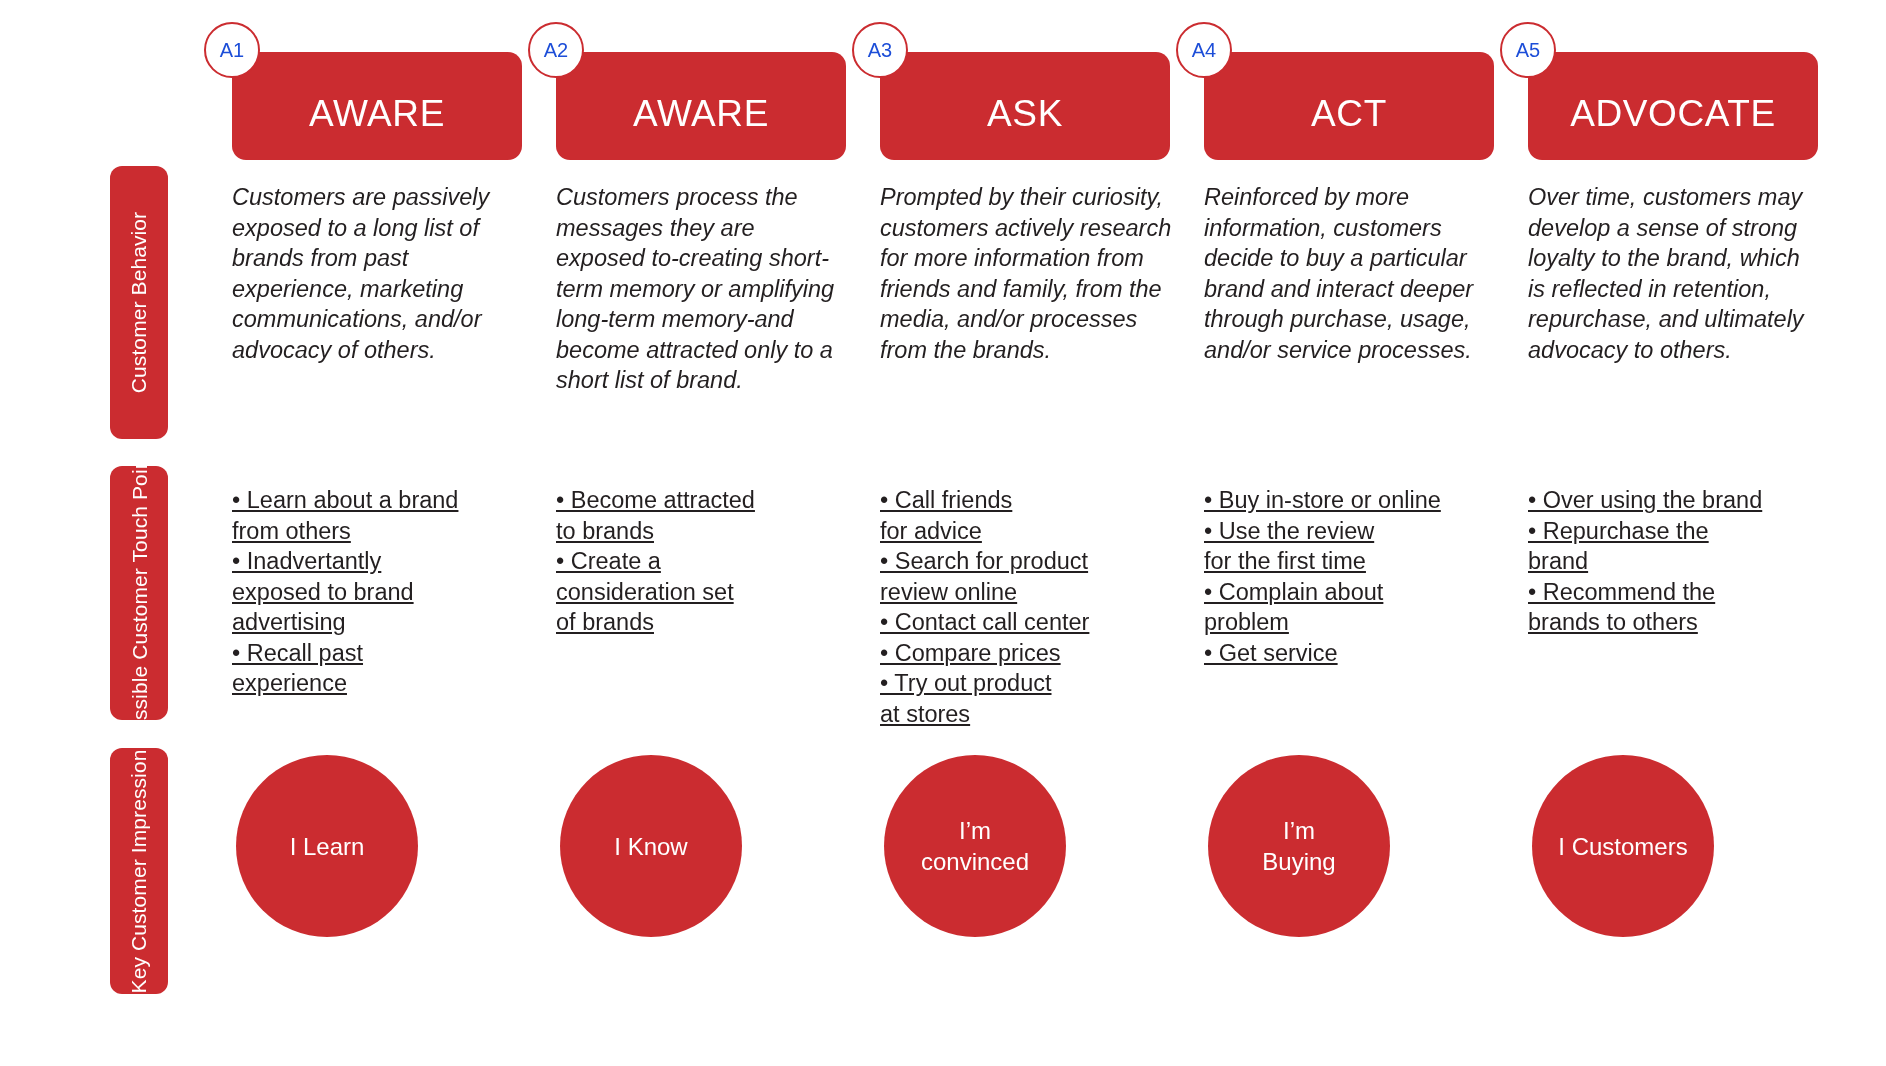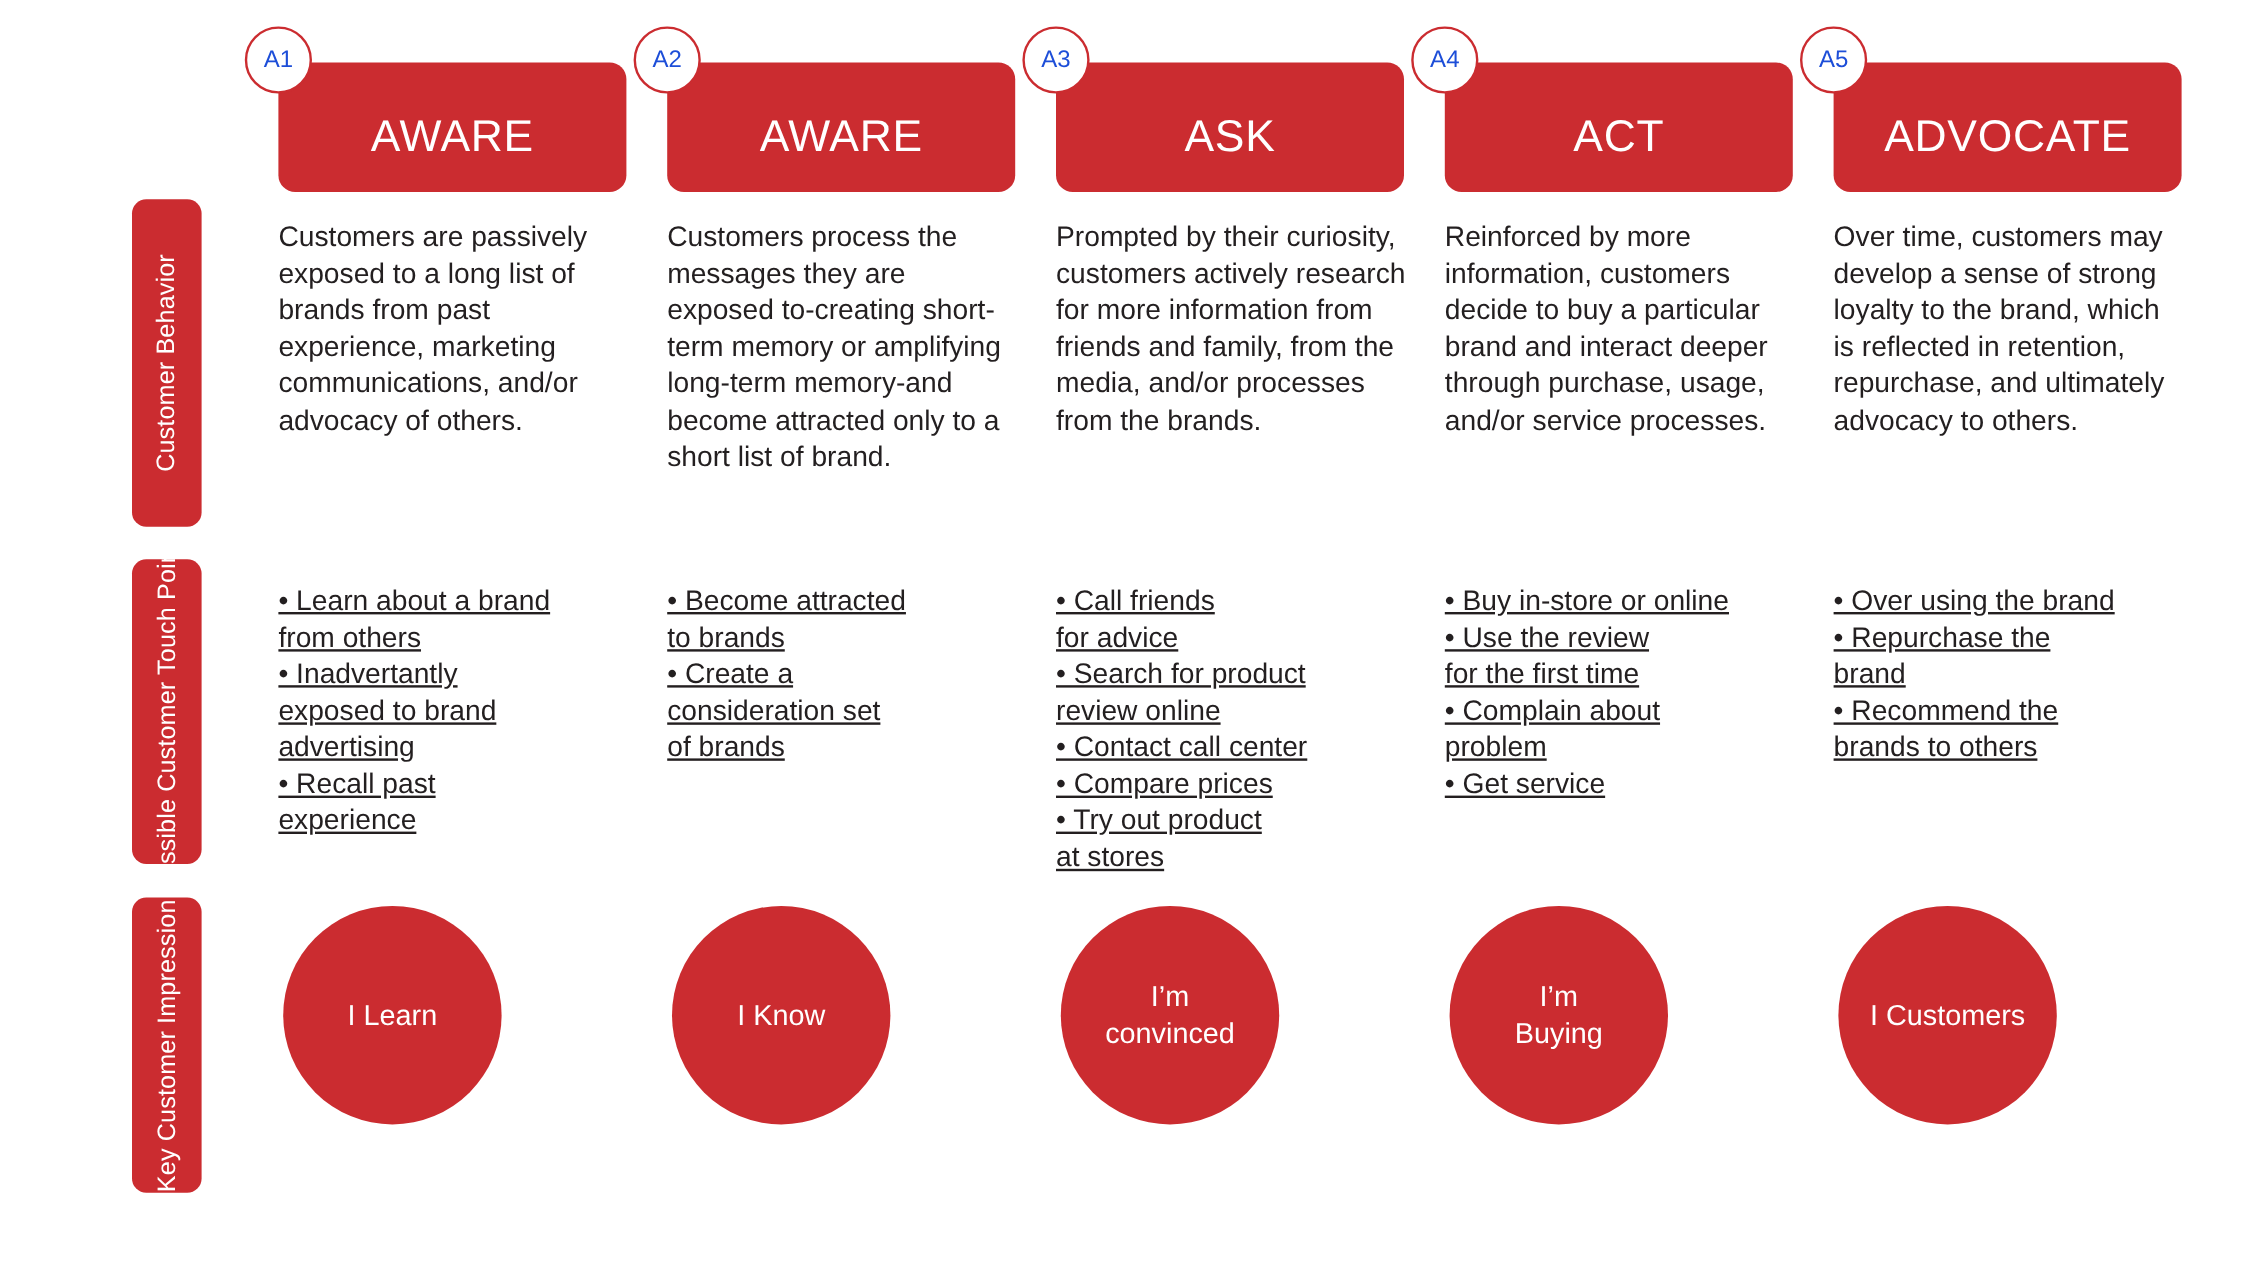--- a/index.html
+++ b/index.html
@@ -98,20 +98,21 @@
   }
 
   
   .behavior-text {
     position: absolute;
     top: 182px;
     width: 292px;
     font-size: 23.5px;
     line-height: 30.5px;
     color: #231f20;
+    font-style: italic;
   }
 
   .touchpoints {
     position: absolute;
     top: 485px;
     width: 292px;
     font-size: 23.5px;
     line-height: 30.5px;
     color: #231f20;
     text-decoration: underline;

